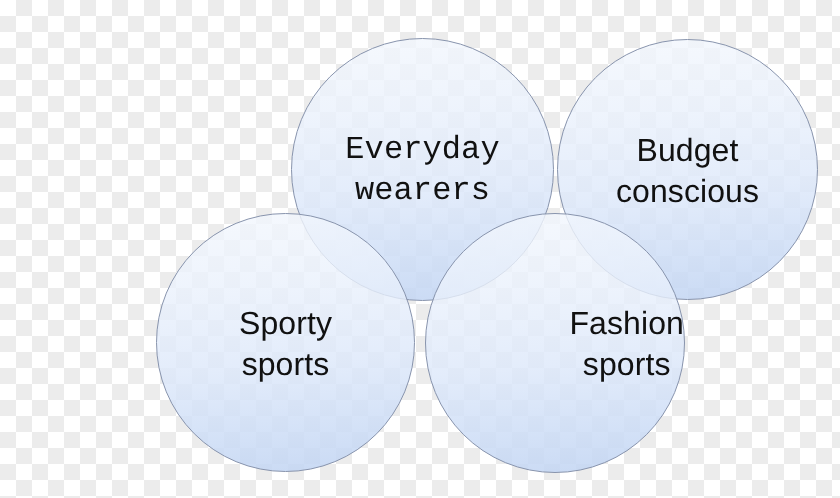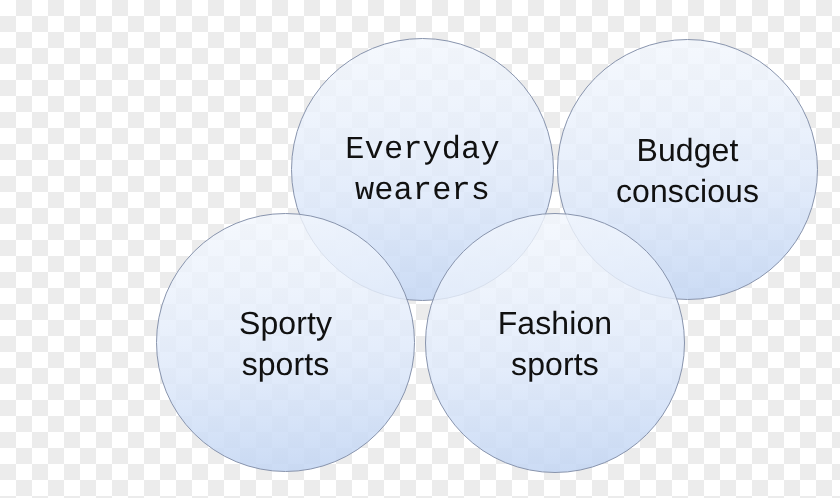--- a/index.html
+++ b/index.html
@@ -52,21 +52,21 @@
     white-space: pre-line;
     pointer-events: none;
     text-rendering: geometricPrecision;
   }
 
   
   #circle-sporty          { left: 25px;  top: 40px;  width: 260px; height: 260px; }
   #circle-everyday        { left: 291px; top: 38px;  width: 263px; height: 263px; font-family: Liberation Mono, monospace; }
   #circle-budget          { left: 557px; top: 39px;  width: 261px; height: 261px; }
   #circle-elite           { left: 156px; top: 213px; width: 259px; height: 259px; }
-  #circle-fashion         { left: 425px; top: 213px; width: 260px; height: 260px; }
+  #circle-fashion         { left: 425px; top: 213px; width: 260px; height: 260px; justify-content: flex-end; }
 
   
   #circle-sporty   .venn-label { transform: translateY(3px); }
   #circle-everyday .venn-label { transform: translateY(1px); }
   #circle-budget   .venn-label { transform: translateY(1px); }
   #circle-elite    .venn-label { transform: translateY(1px); }
   #circle-fashion  .venn-label { transform: translateY(1px); }
 </style>
 </head>
 <body>

